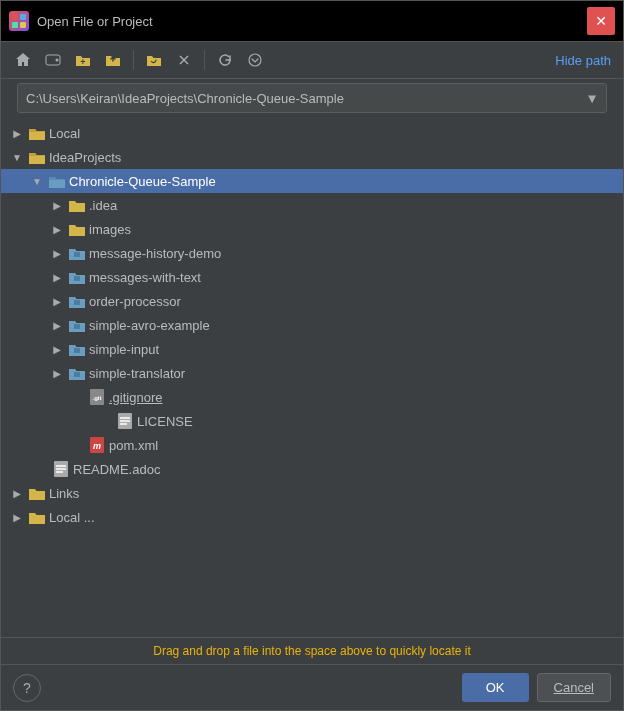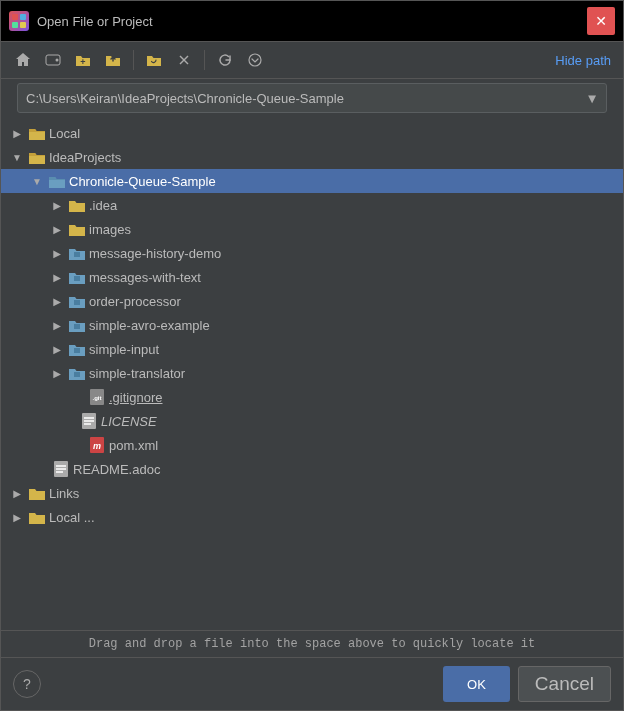--- a/index.html
+++ b/index.html
@@ -193,25 +193,24 @@
     }
     .tree-item .item-label {
       font-size: 13px;
     }
 
     
     .folder-yellow { color: #d4b54a; }
 
     .drag-hint {
       text-align: center;
-      color: #a3a3a3;
+      color: #eab308;
       font-size: 12px;
       padding: 6px 8px;
       border-top: 1px solid #555;
-      font-family: Liberation Mono, monospace;
     }
 
     .footer {
       display: flex;
       align-items: center;
       justify-content: space-between;
       padding: 8px 12px;
       border-top: 1px solid #555;
       background: #3c3f41;
     }
@@ -241,21 +240,22 @@
       cursor: pointer;
       font-size: 13px;
     }
     .btn-cancel {
       background: #4c5052;
       border: 1px solid #666;
       color: #bbbbbb;
       padding: 6px 16px;
       border-radius: 3px;
       cursor: pointer;
-      font-size: 19px;
+      font-size: 13px;
+      text-decoration: underline;
     }
   </style>
 </head>
 <body>
 
 <div class="dialog">
 
   <div class="title-bar">
     <div class="title-left">
       <div class="app-icon">
@@ -454,21 +454,21 @@
       <span class="arrow" style="visibility:hidden;">▶</span>
       <span class="file-icon">
         <svg width="14" height="16" viewBox="0 0 14 16">
             <rect x="0" y="0" width="14" height="16" rx="1" fill="#888"></rect>
             <text x="7" y="11" text-anchor="middle" font-size="6" fill="white" font-weight="bold">.git</text>
           </svg>
       </span>
       <span class="item-label">.gitignore</span>
     </div>
 
-    <div class="tree-item" style="padding-left:60px;font-style:italic;">
+    <div class="tree-item" style="padding-left:96px;">
       <span class="arrow" style="visibility:hidden;">▶</span>
       <span class="file-icon">
         <svg width="14" height="16" viewBox="0 0 14 16">
             <rect x="0" y="0" width="14" height="16" rx="1" fill="#aaaaaa"></rect>
             <line x1="2" y1="5" x2="12" y2="5" stroke="white" stroke-width="1.5"></line>
             <line x1="2" y1="8" x2="12" y2="8" stroke="white" stroke-width="1.5"></line>
             <line x1="2" y1="11" x2="9" y2="11" stroke="white" stroke-width="1.5"></line>
           </svg>
       </span>
       <span class="item-label">LICENSE</span>

